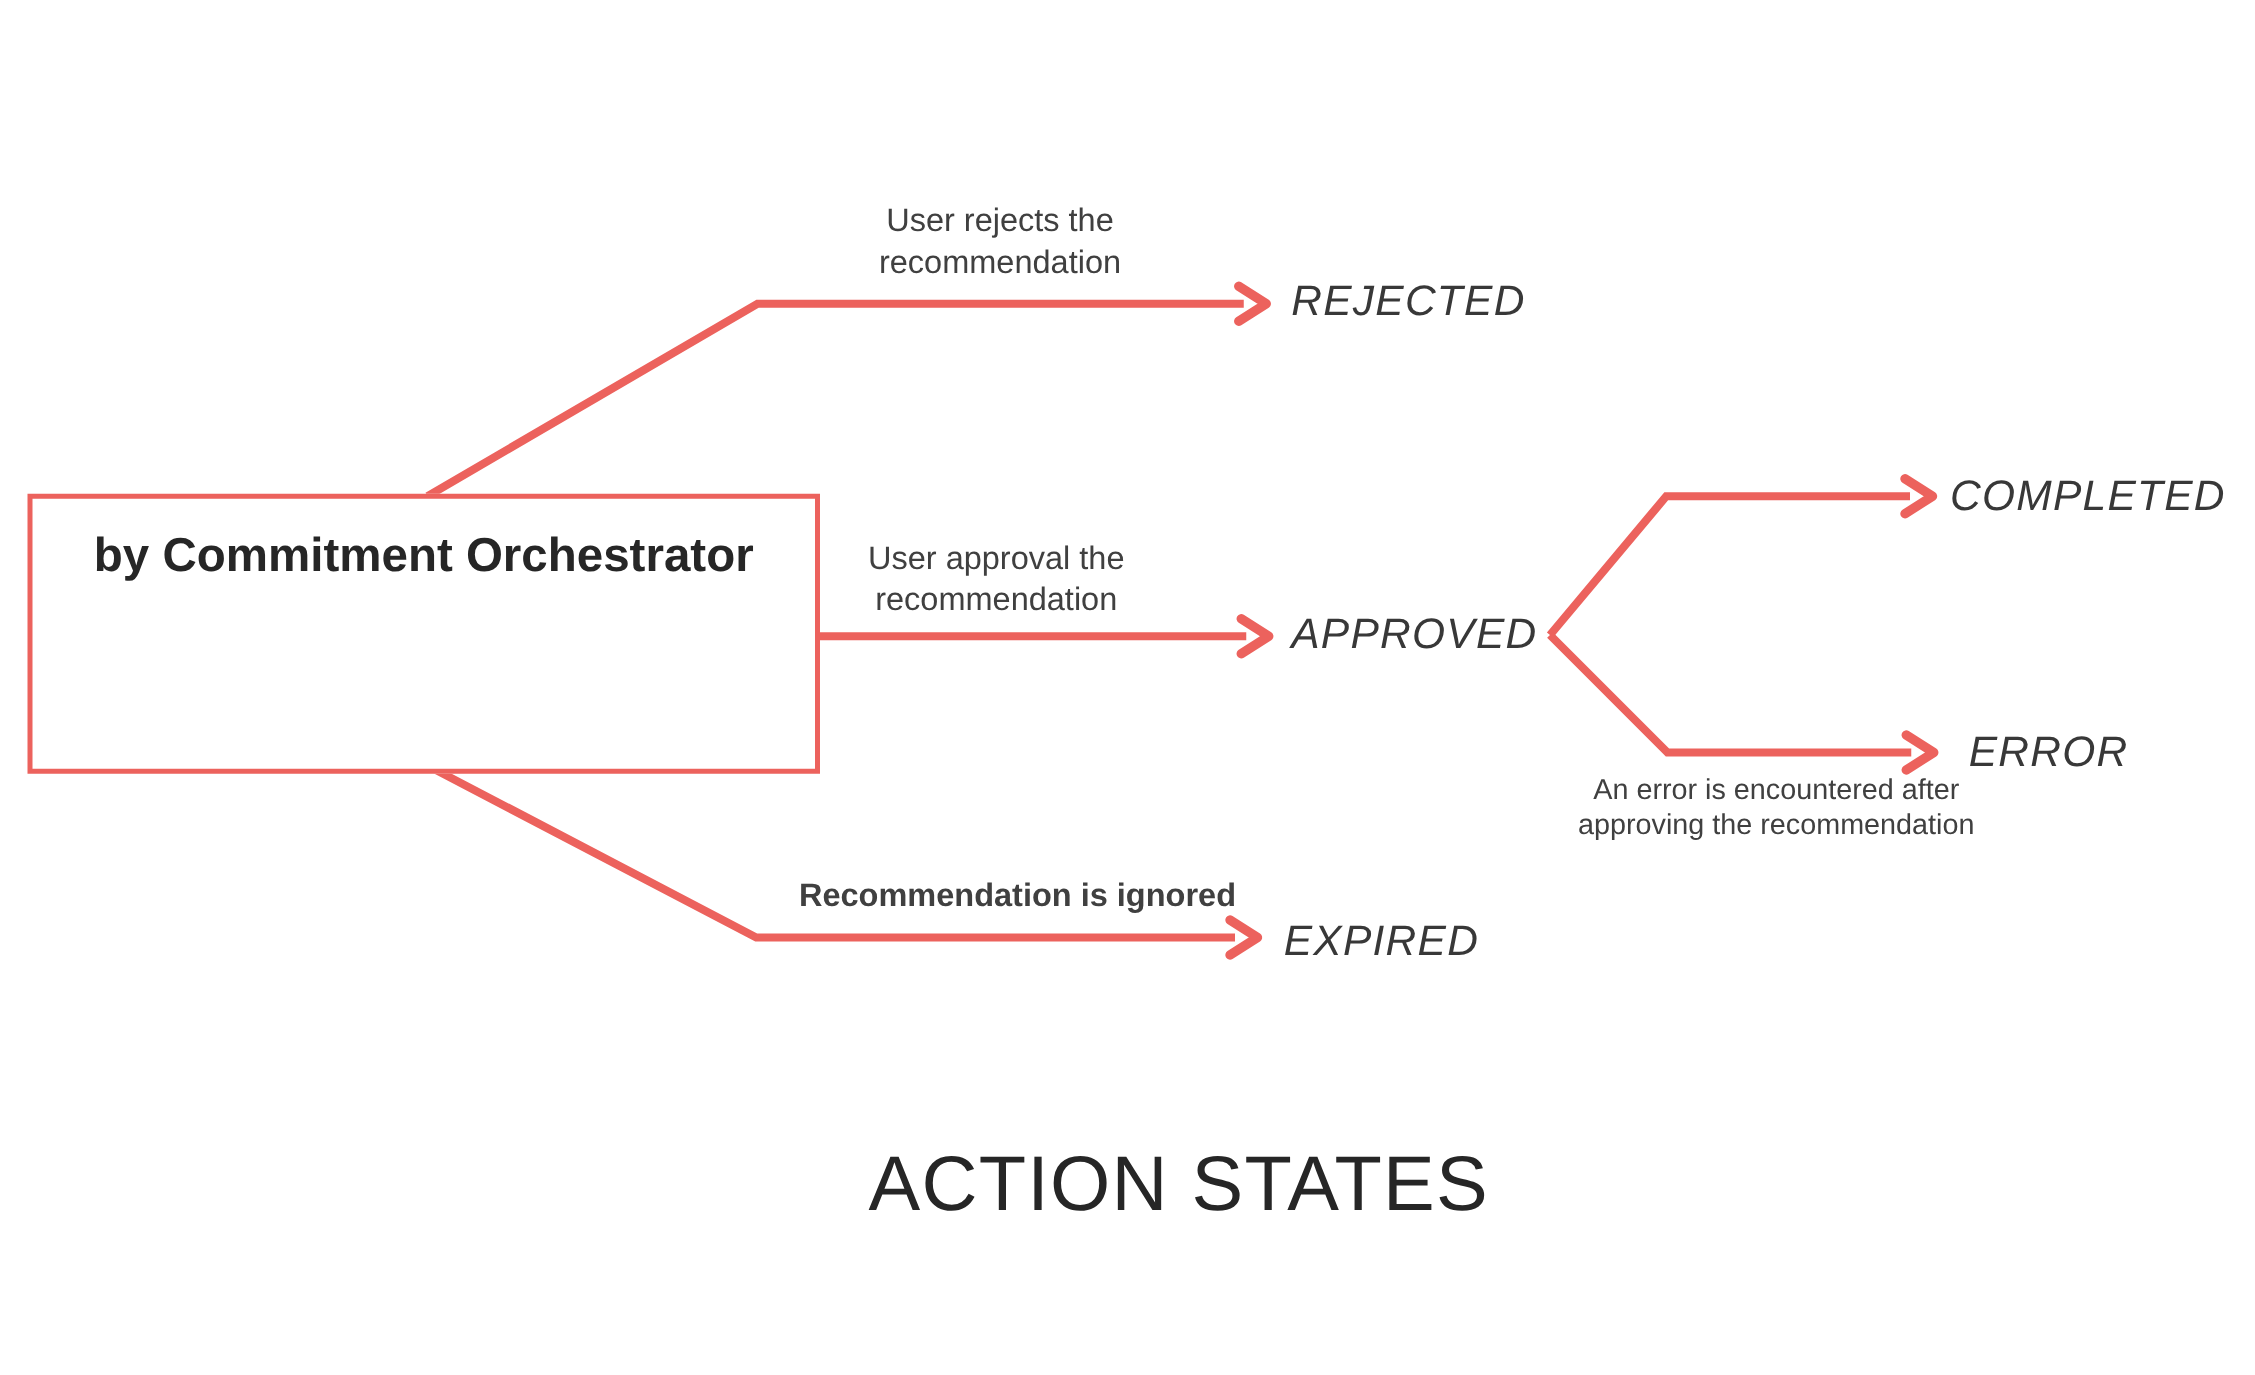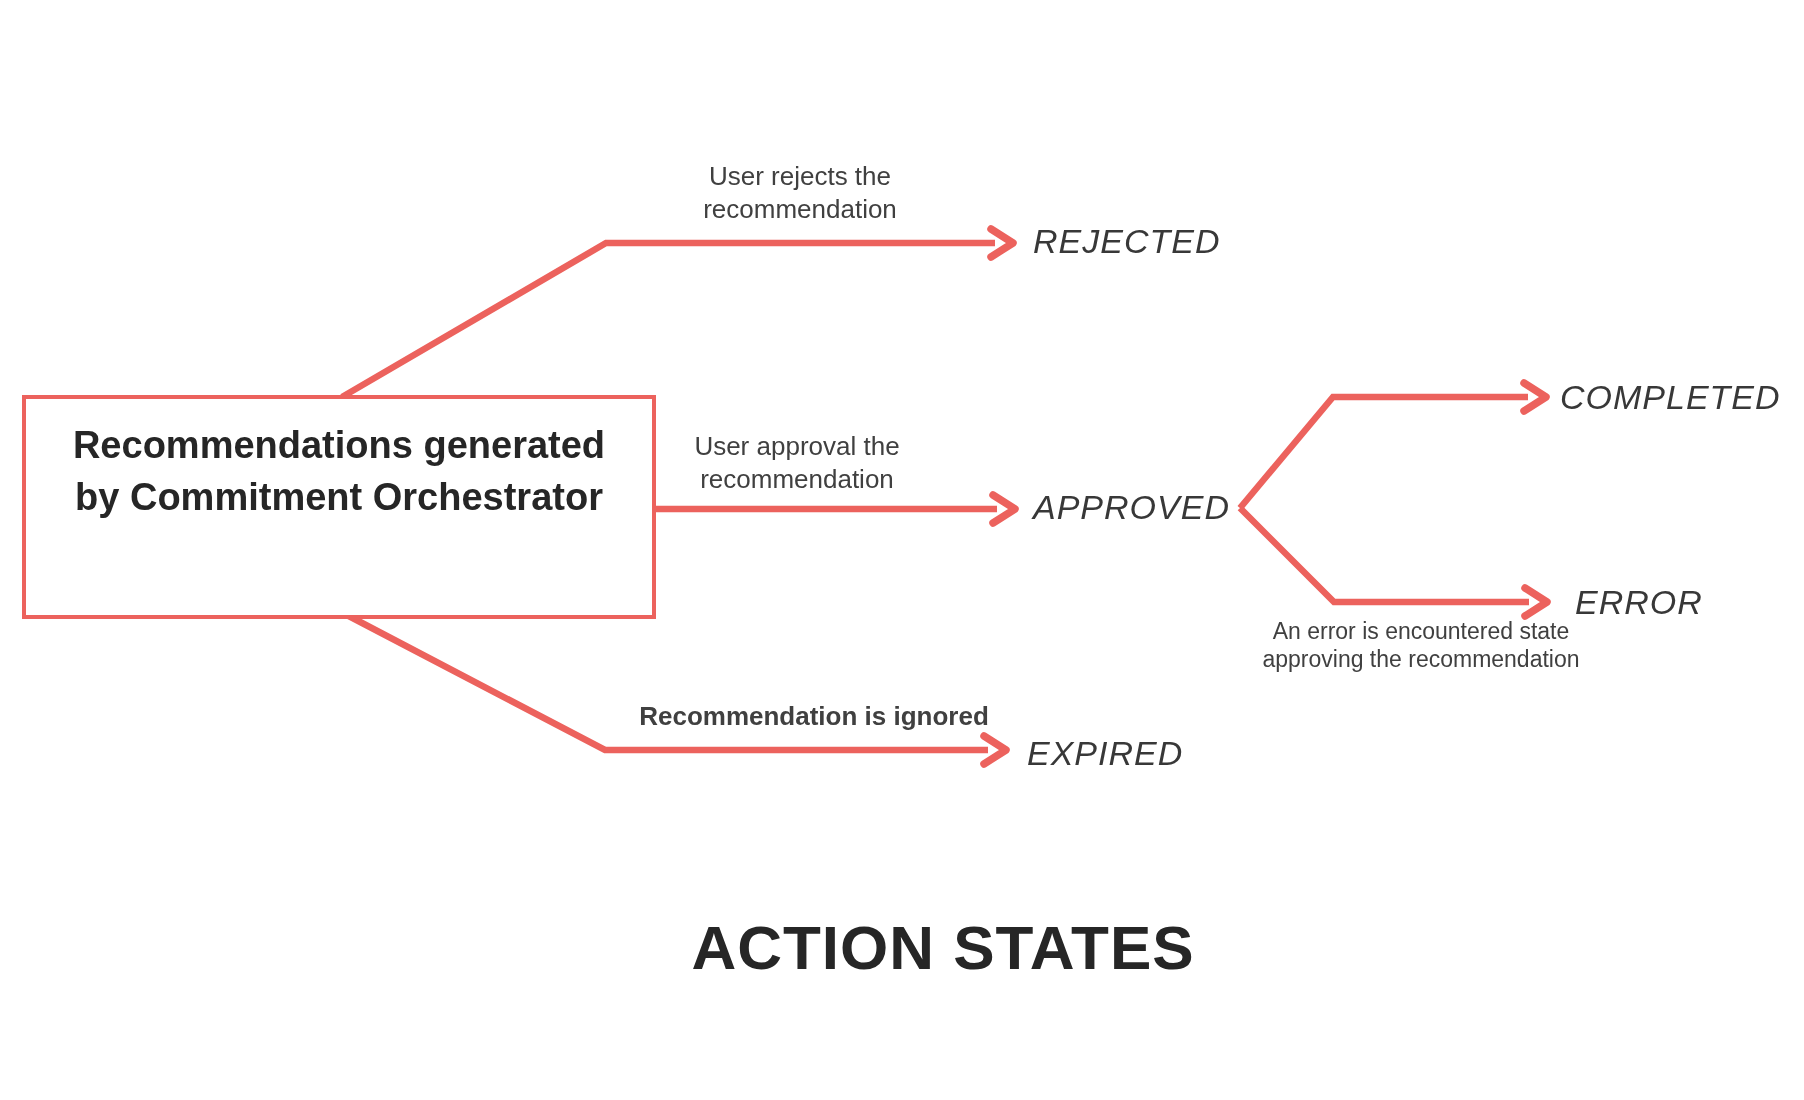--- a/index.html
+++ b/index.html
@@ -73,21 +73,21 @@
   .edge-label.small {
     font-size: 23px;
     line-height: 28px;
   }
   .footer-title {
     position: absolute;
     left: 943px;
     top: 912px;
     transform: translateX(-50%);
     font-size: 62px;
-    font-weight: 700;
+    font-weight: 400;
     letter-spacing: 1px;
     color: var(--heading, #262626);
     white-space: nowrap;
   }
 </style>
 </head>
 <body>
 
 <div class="canvas">
 
@@ -104,42 +104,41 @@
 
     <polyline class="edge" points="1240,508 1333,397 1528,397"></polyline>
     <path class="chevron" d="M 1524 383 L 1546 397 L 1524 411"></path>
 
     <polyline class="edge" points="1240,508 1334,602 1529,602"></polyline>
     <path class="chevron" d="M 1525 588 L 1547 602 L 1525 616"></path>
   </svg>
 
   <div class="source-box">
     <div class="source-title">
-      <div>Recommendations generated</div>
       <div>by Commitment Orchestrator</div>
     </div>
   </div>
 
   <div class="edge-label" style="left:800px; top:160px;">
     <div>User rejects the</div>
     <div>recommendation</div>
   </div>
 
   <div class="edge-label" style="left:797px; top:430px;">
     <div>User approval the</div>
     <div>recommendation</div>
   </div>
 
   <div class="edge-label" style="left:814px; top:700px;font-weight:bold;">
     <div>Recommendation is ignored</div>
   </div>
 
 
   <div class="edge-label small" style="left:1421px; top:617px;">
-    <div>An error is encountered state</div>
+    <div>An error is encountered after</div>
     <div>approving the recommendation</div>
   </div>
 
   <div class="state-label" style="left:1033px; top:222px;">REJECTED</div>
   <div class="state-label" style="left:1033px; top:488px;">APPROVED</div>
   <div class="state-label" style="left:1027px; top:734px;">EXPIRED</div>
   <div class="state-label" style="left:1560px; top:378px;">COMPLETED</div>
   <div class="state-label" style="left:1575px; top:583px;">ERROR</div>
 
   <div class="footer-title">ACTION STATES</div>

